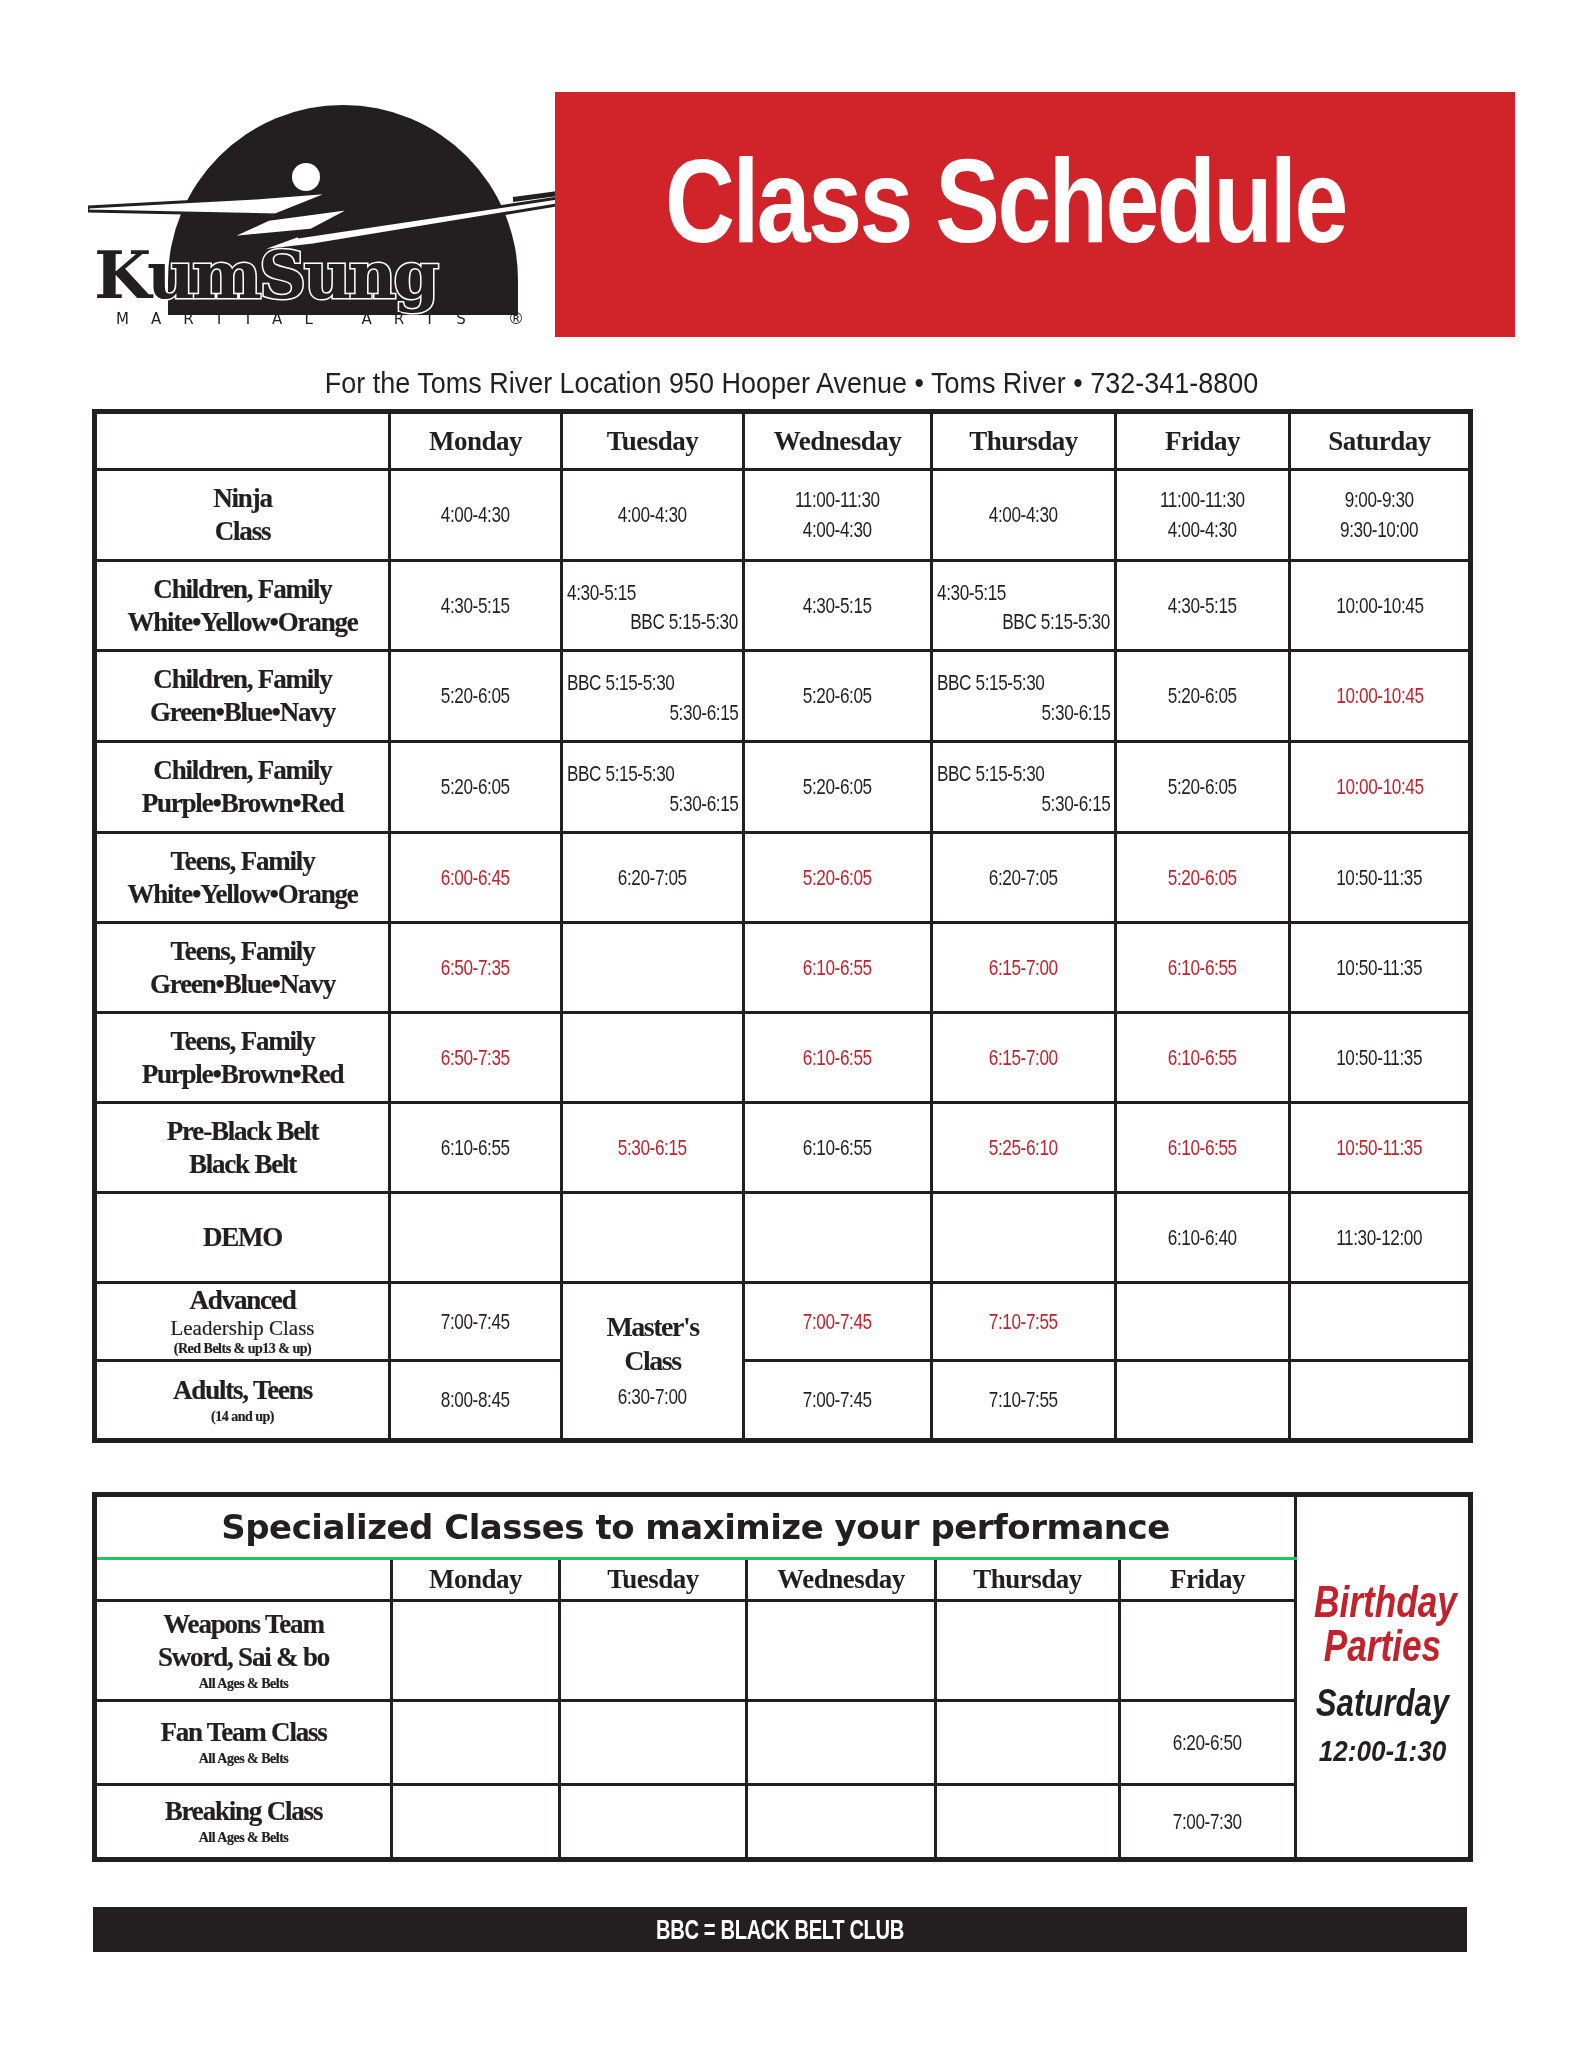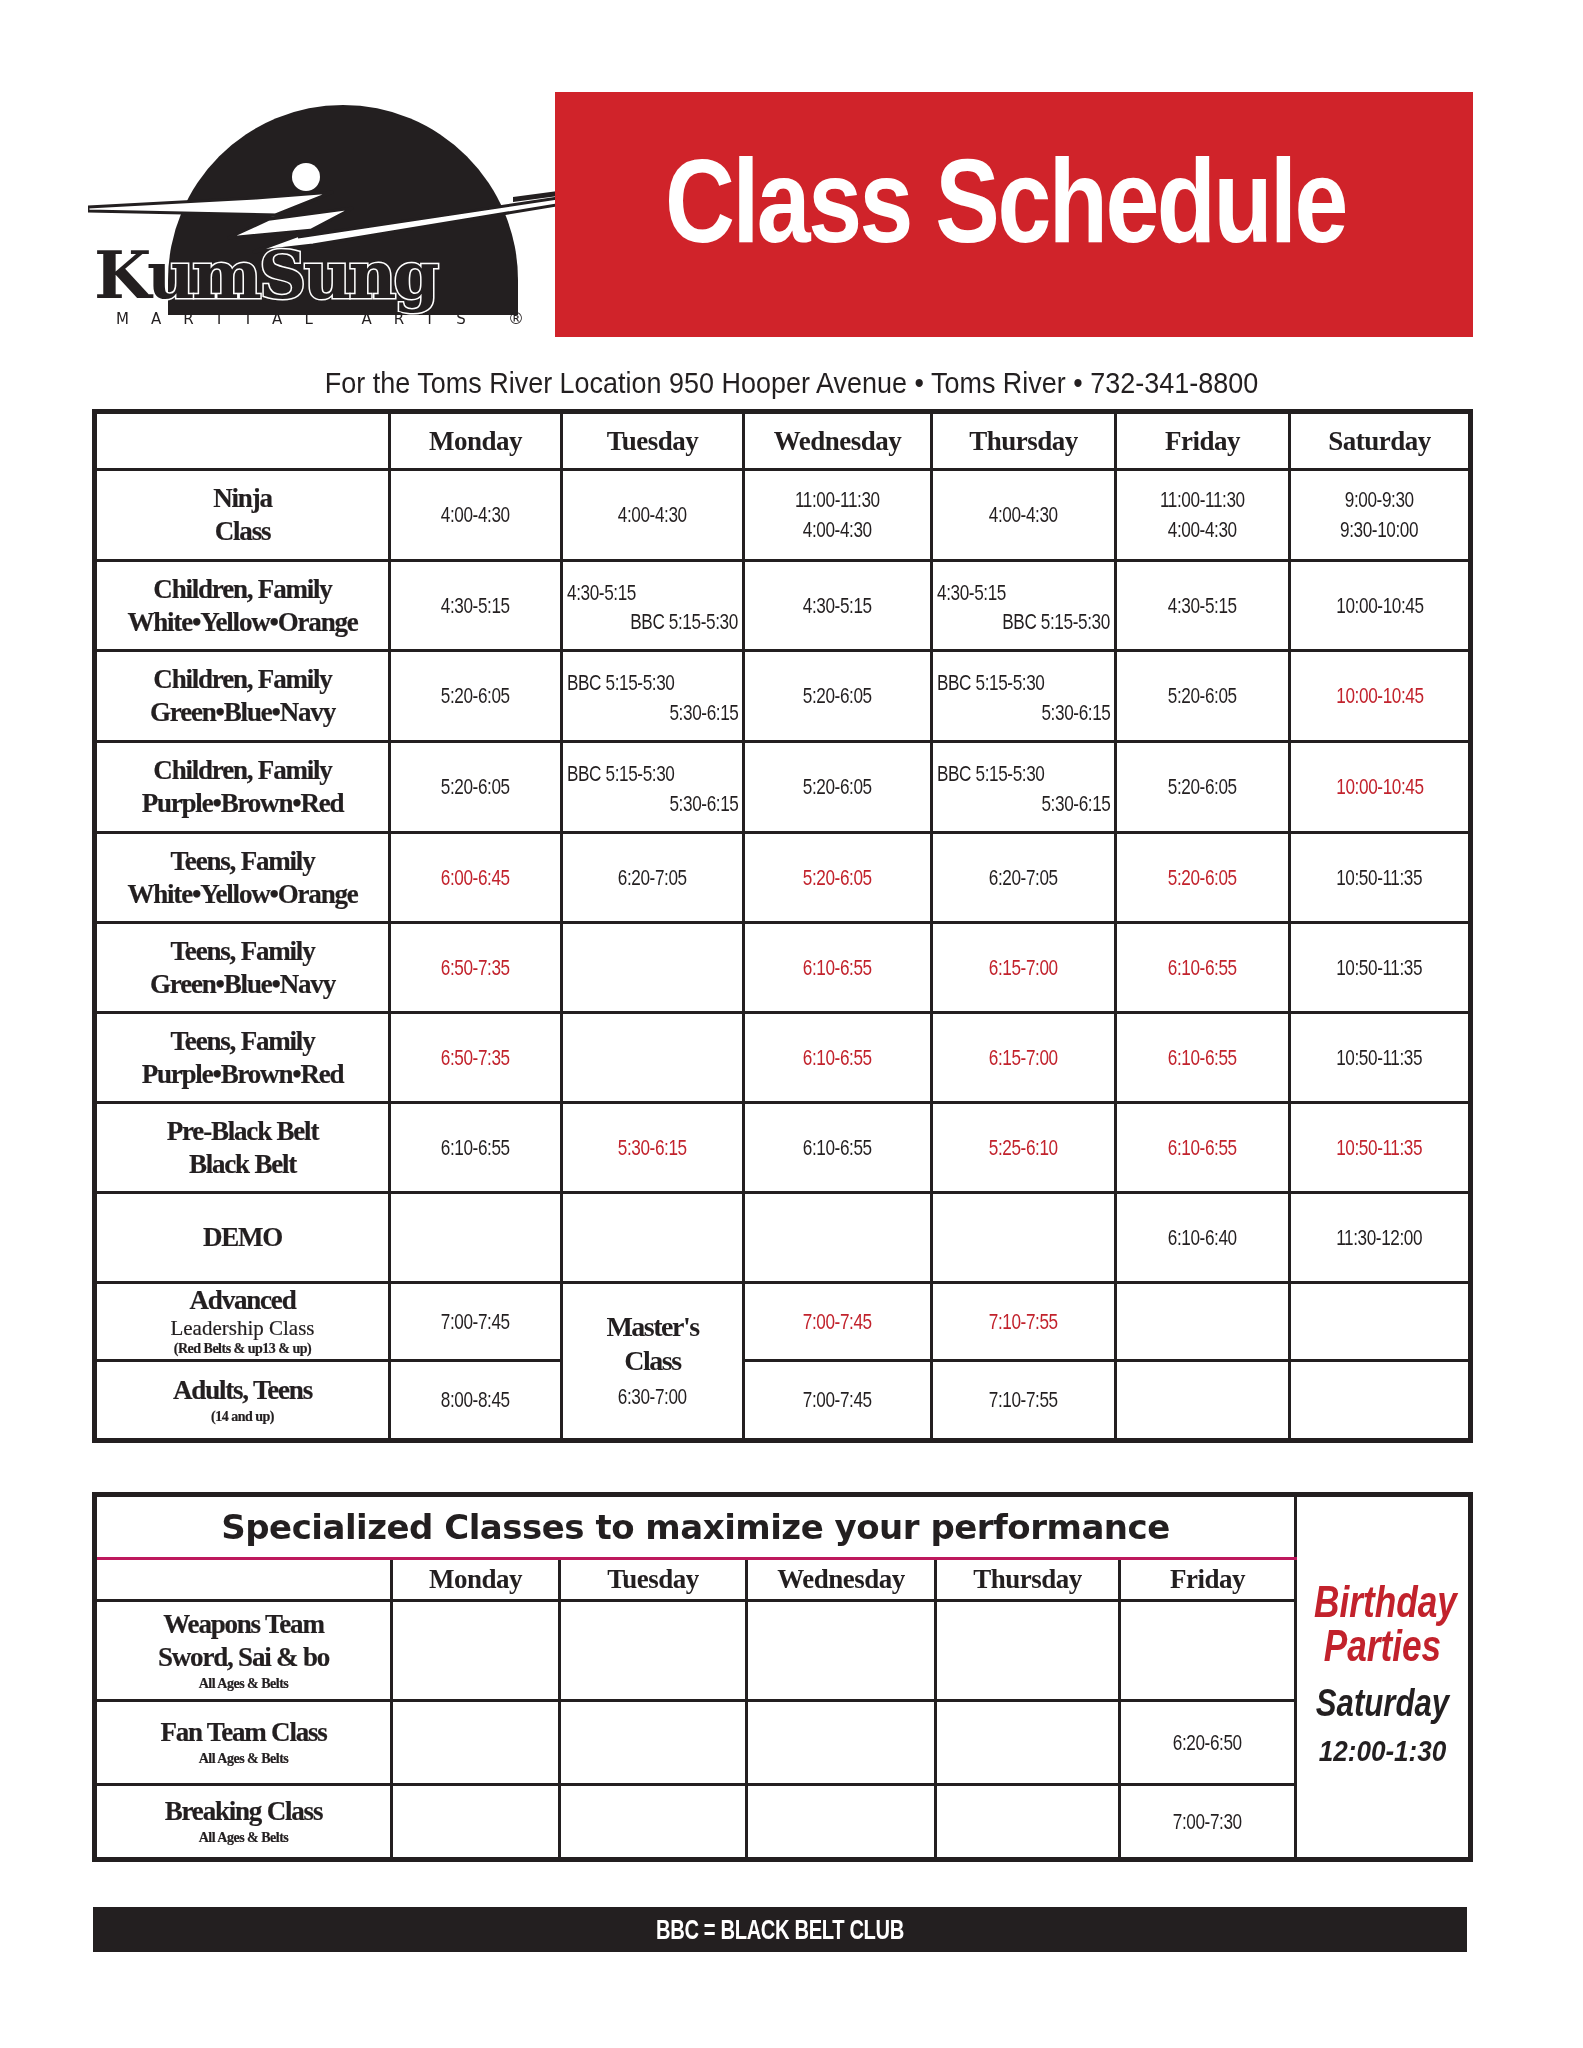--- a/index.html
+++ b/index.html
@@ -1,20 +1,20 @@
 <!DOCTYPE html>
 <html><head>
 <meta charset="utf-8">
 <style>
   html, body { margin: 0; padding: 0; background: #ffffff; }
   body { width: 1583px; height: 2048px; position: relative; overflow: hidden; font-family: "Liberation Serif", "DejaVu Serif", serif; color: #231f20; }
 
   
   .logo { position: absolute; left: 88px; top: 80px; width: 590px; height: 250px; }
-  .title-bar { position: absolute; left: 555px; top: 92px; width: 918px; height: 245px; background: #d0232a; }
+  .title-bar { position: absolute; left: 555px; top: 92px; width: 918px; height: 245px; background: #d0232a; padding-left: 42px; }
   .title-text { position: absolute; left: 110px; top: 50px; font-family: "Liberation Sans", "DejaVu Sans", sans-serif; font-weight: bold; color: #ffffff; font-size: 118px; letter-spacing: -3px; transform: scaleX(0.82); transform-origin: left top; white-space: nowrap; line-height: 1; }
 
   .address { position: absolute; left: 0; top: 367px; width: 1583px; text-align: center; font-family: "Liberation Sans", "DejaVu Sans", sans-serif; font-size: 29px; color: #231f20; transform: scaleX(0.93); }
 
   
   table { border-collapse: collapse; position: absolute; table-layout: fixed; }
   .main { left: 92px; top: 409px; width: 1376px; border: 5px solid #231f20; }
   td, th { border: 3px solid #231f20; padding: 0; text-align: center; vertical-align: middle; }
   th { font-weight: bold; font-family: "Liberation Serif", "DejaVu Serif", serif; font-size: 27px; color: #231f20; letter-spacing: -0.5px; }
   .rowlabel { font-family: "Liberation Serif", "DejaVu Serif", serif; font-size: 27px; line-height: 33px; letter-spacing: -1.2px; font-weight: bold; color: #231f20; -webkit-text-stroke: 0.2px #231f20; }
@@ -356,21 +356,21 @@
     <col style="width:297px">
       <col style="width:168px">
       <col style="width:187px">
       <col style="width:189px">
       <col style="width:184px">
       <col style="width:176px">
       <col style="width:175px">
   </colgroup>
   <tbody>
     <tr style="height:60px">
-      <td colspan="6" class="spec-title" style="border-bottom:3px solid #be185d">Specialized Classes to maximize your performance</td>
+      <td colspan="6" class="spec-title" style="border-bottom:3px solid #22c55e">Specialized Classes to maximize your performance</td>
       <td rowspan="5" class="bday">
         <div class="t1">Birthday</div>
         <div class="t1">Parties</div>
         <div class="t2">Saturday</div>
         <div class="t3">12:00-1:30</div>
       </td>
     </tr>
     <tr style="height:42px">
       <th></th>
       <th>Monday</th>

